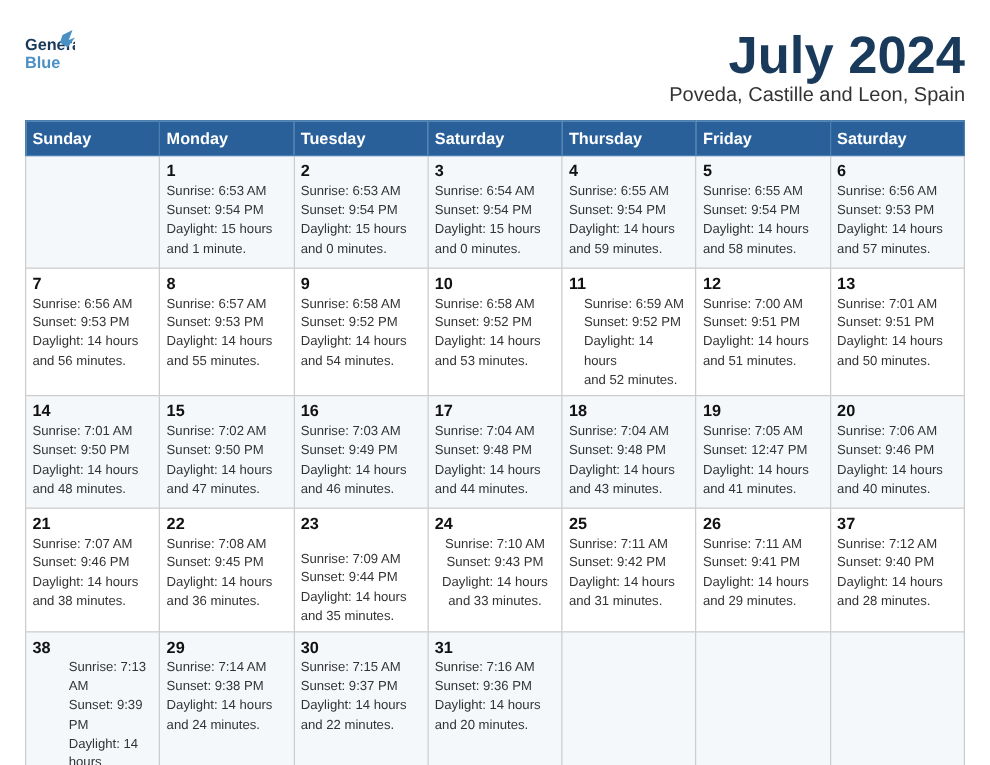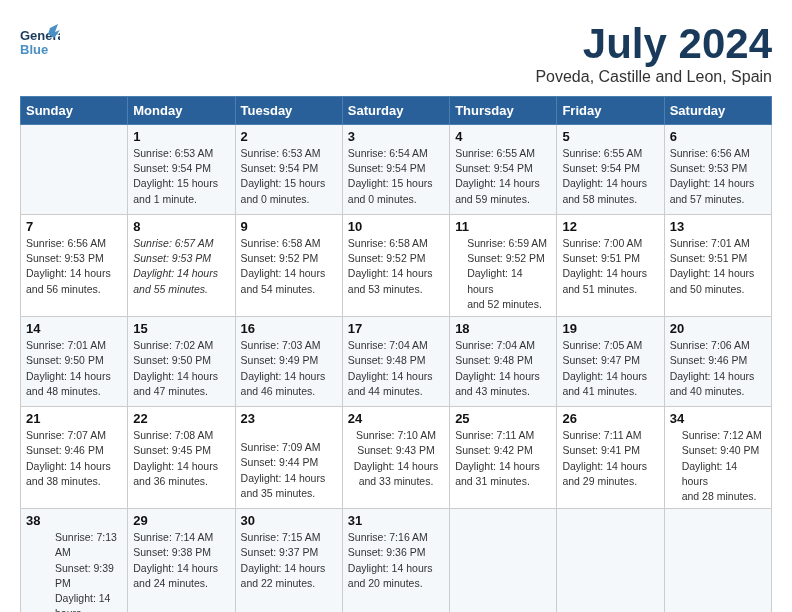--- a/index.html
+++ b/index.html
@@ -156,21 +156,21 @@
       <tr>
         <td>
           <span class="day-num">7</span>
           <div class="day-info" style="white-space: pre-line;">Sunrise: 6:56 AM
 Sunset: 9:53 PM
 Daylight: 14 hours
 and 56 minutes.</div>
         </td>
         <td>
           <span class="day-num">8</span>
-          <div class="day-info" style="white-space: pre-line; font-style: italic;">Sunrise: 6:57 AM
+          <div class="day-info" style="white-space: pre-line;">Sunrise: 6:57 AM
 Sunset: 9:53 PM
 Daylight: 14 hours
 and 55 minutes.</div>
         </td>
         <td>
           <span class="day-num">9</span>
           <div class="day-info" style="white-space: pre-line;">Sunrise: 6:58 AM
 Sunset: 9:52 PM
 Daylight: 14 hours
 and 54 minutes.</div>
@@ -236,21 +236,21 @@
         <td>
           <span class="day-num">18</span>
           <div class="day-info" style="white-space: pre-line;">Sunrise: 7:04 AM
 Sunset: 9:48 PM
 Daylight: 14 hours
 and 43 minutes.</div>
         </td>
         <td>
           <span class="day-num">19</span>
           <div class="day-info" style="white-space: pre-line;">Sunrise: 7:05 AM
-Sunset: 9:47 PM
+Sunset: 12:47 PM
 Daylight: 14 hours
 and 41 minutes.</div>
         </td>
         <td>
           <span class="day-num">20</span>
           <div class="day-info" style="white-space: pre-line;">Sunrise: 7:06 AM
 Sunset: 9:46 PM
 Daylight: 14 hours
 and 40 minutes.</div>
         </td>
@@ -292,22 +292,22 @@
 and 31 minutes.</div>
         </td>
         <td>
           <span class="day-num">26</span>
           <div class="day-info" style="white-space: pre-line;">Sunrise: 7:11 AM
 Sunset: 9:41 PM
 Daylight: 14 hours
 and 29 minutes.</div>
         </td>
         <td>
-          <span class="day-num">34</span>
-          <div class="day-info" style="white-space: pre-line; margin-left: 12px;">Sunrise: 7:12 AM
+          <span class="day-num">37</span>
+          <div class="day-info" style="white-space: pre-line;">Sunrise: 7:12 AM
 Sunset: 9:40 PM
 Daylight: 14 hours
 and 28 minutes.</div>
         </td>
       </tr>
       <tr>
         <td>
           <span class="day-num">38</span>
           <div class="day-info" style="white-space: pre-line; margin-left: 29px;">Sunrise: 7:13 AM
 Sunset: 9:39 PM

